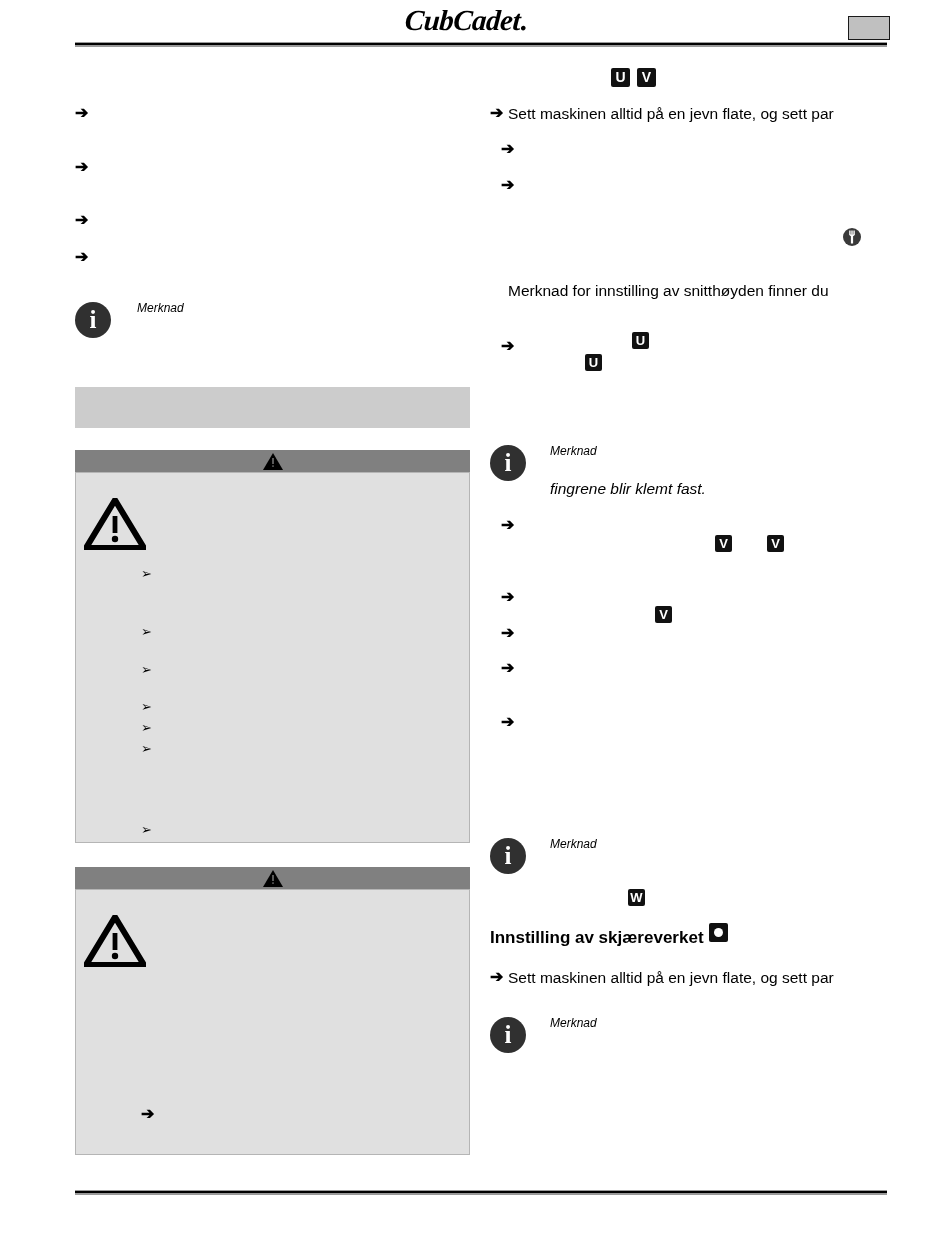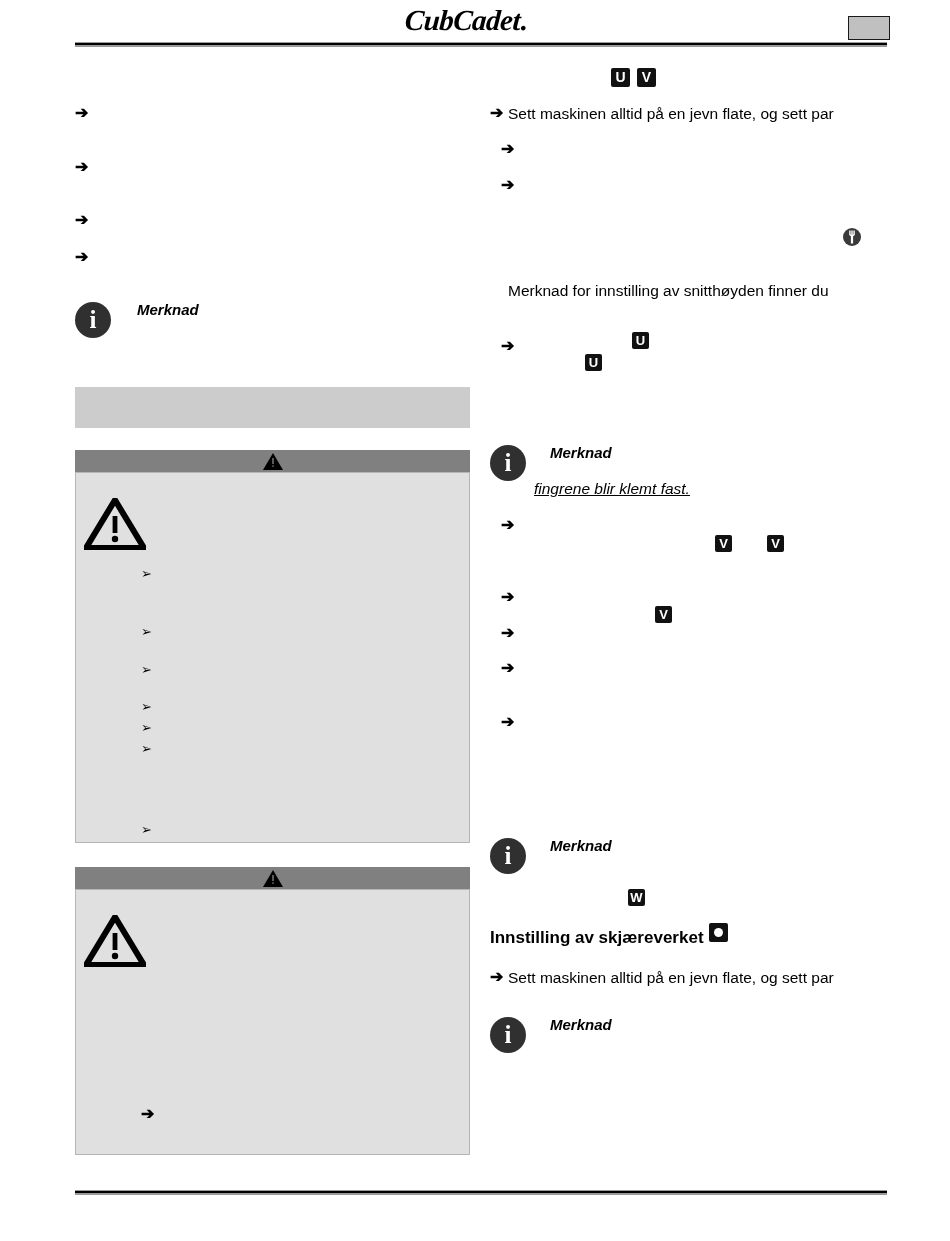--- a/index.html
+++ b/index.html
@@ -112,22 +112,22 @@
     background: #303030;
     color: #ffffff;
     font-family: "Liberation Serif", serif;
     font-weight: bold;
     font-size: 25px;
     text-align: center;
     line-height: 36px;
   }
   .note-label {
     position: absolute;
-    font-size: 15px;
-    font-weight: bold;
+    font-size: 12px;
+    font-weight: normal;
     font-style: italic;
   }
 
   .warn-triangle {
     position: absolute;
     width: 0; height: 0;
   }
   .warn-triangle svg { display: block; }
 
   
@@ -335,21 +335,21 @@
 
   <span class="body-text" style="left:18px; top:226px;">Merknad for innstilling av snitthøyden finner du</span>
 
   <span class="arrow-bullet" style="left:11px; top:283px;">➔</span>
   <span class="body-text" style="left:33px; top:282px;"></span>
   <span class="ref-badge sz-md" style="left:142px; top:277px;">U</span>
   <span class="ref-badge sz-md" style="left:95px; top:299px;">U</span>
 
   <div class="info-icon" style="left:0px; top:390px;">i</div>
   <div class="note-label" style="left:60px; top:389px;">Merknad</div>
-  <div class="body-text italic" style="left:44px; top:424px;text-decoration:underline;">fingrene blir klemt fast.</div>
+  <div class="body-text italic" style="left:60px; top:424px;">fingrene blir klemt fast.</div>
 
   <span class="arrow-bullet" style="left:11px; top:462px;">➔</span>
   <span class="body-text" style="left:33px; top:461px;"></span>
   <span class="ref-badge sz-md" style="left:225px; top:480px;">V</span>
   <span class="ref-badge sz-md" style="left:277px; top:480px;">V</span>
 
   <span class="arrow-bullet" style="left:11px; top:534px;">➔</span>
   <span class="body-text" style="left:33px; top:533px;"></span>
   <span class="ref-badge sz-md" style="left:165px; top:551px;">V</span>
 

